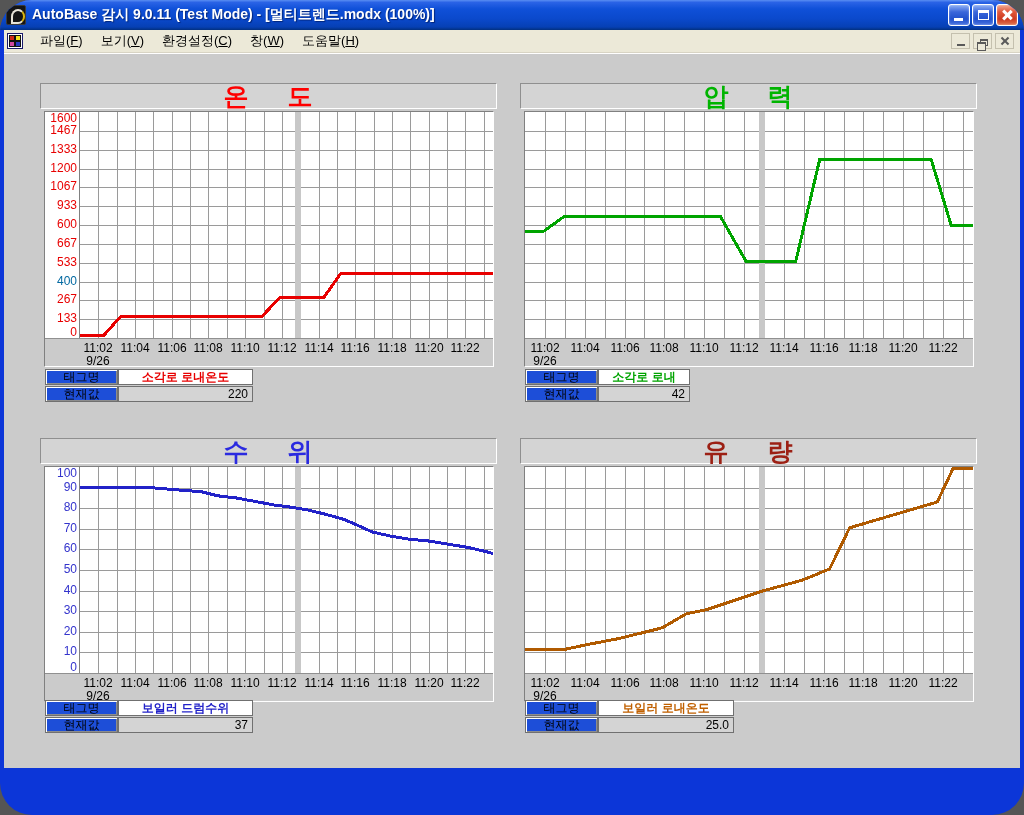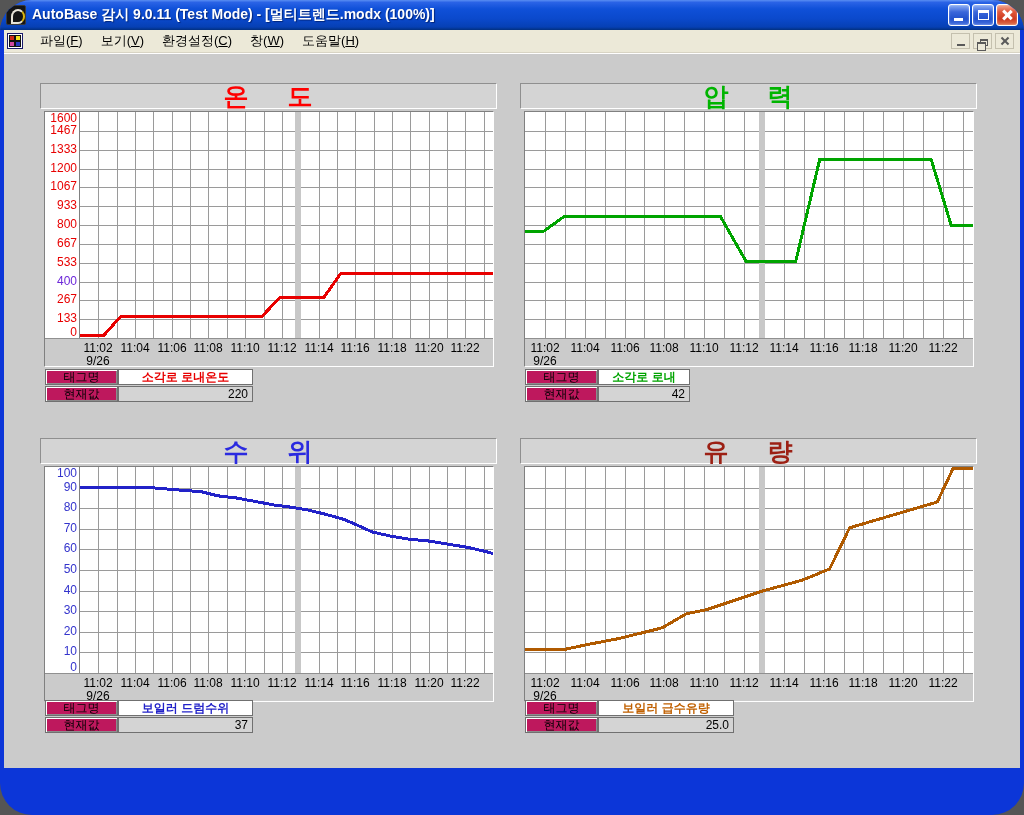--- a/index.html
+++ b/index.html
@@ -68,21 +68,21 @@
   .ylab { position:absolute; right:2px; height:13px; line-height:13px; font-size:12px; text-align:right; white-space:nowrap; }
   .gridbox { position:absolute; top:0; }
   .gridbox.bordered { border-left:1px solid #808080; }
   .xstrip { position:relative; font-size:12px; color:#000; }
   .xlab { position:absolute; top:2px; width:44px; text-align:center; white-space:nowrap; }
   .datelab { position:absolute; top:15px; width:44px; text-align:center; white-space:nowrap; }
 
   .tagtable { position:absolute; }
   .tagrow { display:flex; margin-bottom:1px; }
   .tcell { height:16px; line-height:14px; font-size:12px; border:1px solid #707070; }
-  .tcell.lab { background:#be185d; text-align:center;
+  .tcell.lab { background:#1d4ed8; text-align:center;
     box-shadow:inset 1px 1px 0 #ffffff, inset -1px -1px 0 #8d8d8d; }
   .tcell.tagname { background:#ffffff; text-align:center; font-weight:bold; }
   .tcell.curval { background:#d4d4d4; text-align:right; padding-right:4px; }
 
   
   .bottombar { position:absolute; left:4px; top:768px; width:1016px; height:41px; background:#ece9d8;
     border-top:2px solid #ffffff; overflow:hidden; }
   .nav-btn { position:absolute; top:4px; width:68px; height:44px; background:#ece9d8;
     border:1px solid #808080; box-shadow:inset 1px 1px 0 #fff, inset -1px -1px 0 #b8b4a4;
     font-size:13px; color:#000; text-align:center; padding-top:15px; font-family:inherit; }
@@ -143,24 +143,24 @@
       </div>
       <div class="trend" style="left: 40px; top: 57px; width: 450px; height: 256px;">
         <div class="plot" style="height: 227px;">
           <div class="gutter" style="width: 34px;">
             <div class="ylab" style="color: rgb(232, 0, 0); width: 31px; top: 0px;">1600</div>
             <div class="ylab" style="color: rgb(232, 0, 0); width: 31px; top: 11.8333px;">1467</div>
             <div class="ylab" style="color: rgb(232, 0, 0); width: 31px; top: 30.6667px;">1333</div>
             <div class="ylab" style="color: rgb(232, 0, 0); width: 31px; top: 49.5px; margin-left: 24px;">1200</div>
             <div class="ylab" style="color: rgb(232, 0, 0); width: 31px; top: 68.3333px;">1067</div>
             <div class="ylab" style="color: rgb(232, 0, 0); width: 31px; top: 87.1667px; padding-left: 8px;">933</div>
-            <div class="ylab" style="color: rgb(232, 0, 0); width: 31px; top: 106px;">800</div>
+            <div class="ylab" style="color: rgb(232, 0, 0); width: 31px; top: 106px;">600</div>
             <div class="ylab" style="color: rgb(232, 0, 0); width: 31px; top: 124.833px;">667</div>
             <div class="ylab" style="color: rgb(232, 0, 0); width: 31px; top: 143.667px;">533</div>
-            <div class="ylab" style="color: #6d28d9; width: 31px; top: 162.5px; margin-left: 20px;">400</div>
+            <div class="ylab" style="color: #0369a1; width: 31px; top: 162.5px; margin-left: 20px;">400</div>
             <div class="ylab" style="color: rgb(232, 0, 0); width: 31px; top: 181.333px;">267</div>
             <div class="ylab" style="color: rgb(232, 0, 0); width: 31px; top: 200.167px;">133</div>
             <div class="ylab" style="color: rgb(232, 0, 0); width: 31px; top: 214px;">0</div>
           </div>
           <div class="gridbox bordered" style="left: 34px; width: 414px; height: 226px;">
             <svg width="413" height="226" shape-rendering="crispEdges">
               <line x1="18.5" y1="0" x2="18.5" y2="226" stroke="#9a9a9a" stroke-width="1"></line>
               <line x1="37.5" y1="0" x2="37.5" y2="226" stroke="#9a9a9a" stroke-width="1"></line>
               <line x1="55.5" y1="0" x2="55.5" y2="226" stroke="#9a9a9a" stroke-width="1"></line>
               <line x1="73.5" y1="0" x2="73.5" y2="226" stroke="#9a9a9a" stroke-width="1"></line>
@@ -428,21 +428,21 @@
           <div class="xlab" style="left: 277px;">11:16</div>
           <div class="xlab" style="left: 316px;">11:18</div>
           <div class="xlab" style="left: 356px;">11:20</div>
           <div class="xlab" style="left: 396px;">11:22</div>
           <div class="datelab" style="left: -2px;">9/26</div>
         </div>
       </div>
       <div class="tagtable" style="left: 521px; top: 646px;">
         <div class="tagrow">
           <div class="tcell lab" style="width: 73px;">태그명</div>
-          <div class="tcell tagname" style="width: 136px; color: rgb(192, 96, 0);">보일러 급수유량</div>
+          <div class="tcell tagname" style="width: 136px; color: rgb(192, 96, 0);">보일러 로내온도</div>
         </div>
         <div class="tagrow">
           <div class="tcell lab" style="width: 73px;">현재값</div>
           <div class="tcell curval" style="width: 136px; color: rgb(0, 0, 0);">25.0</div>
         </div>
       </div>
     </div>
 
 
 </div>

